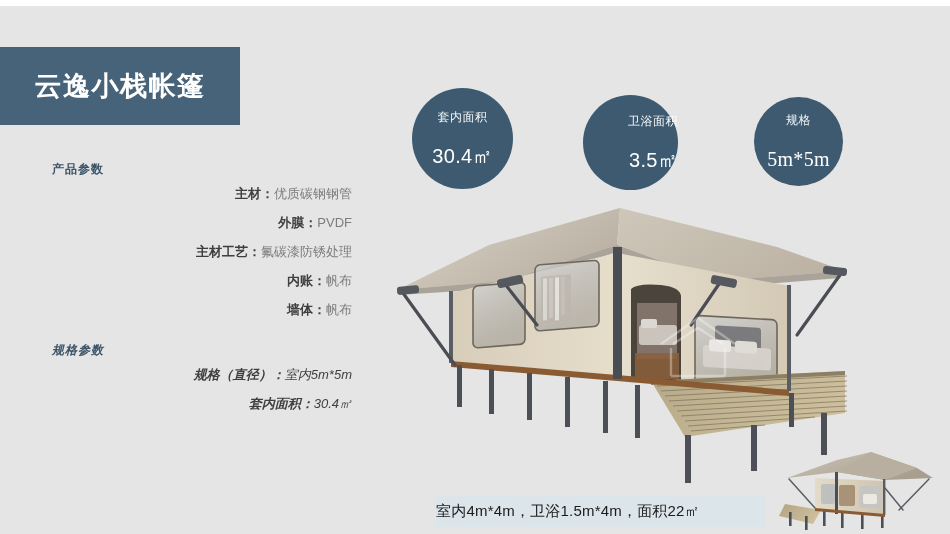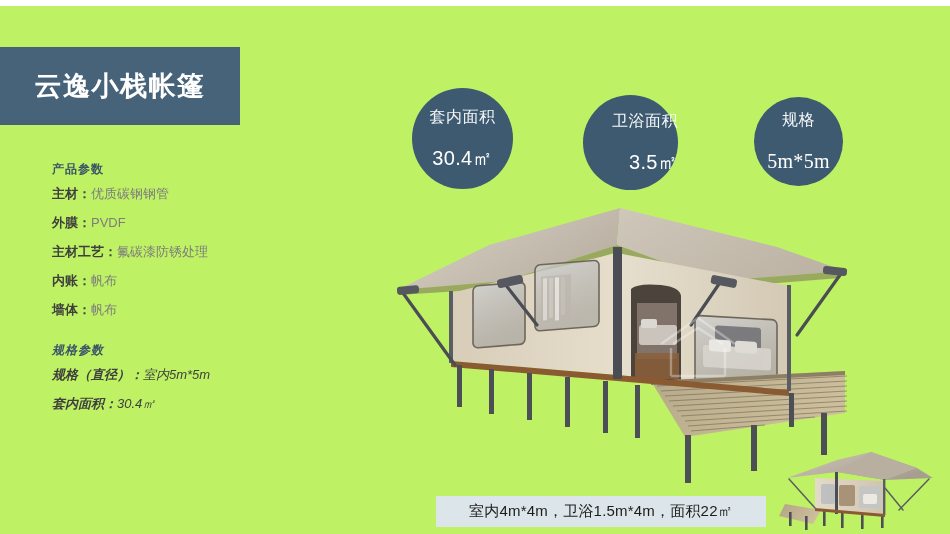--- a/index.html
+++ b/index.html
@@ -7,21 +7,21 @@
     padding: 0;
     background: #ffffff;
   }
   body {
     font-family: "Liberation Sans", "DejaVu Sans", sans-serif;
   }
   .page {
     position: relative;
     width: 950px;
     height: 534px;
-    background: #bef264;
+    background: #e5e5e5;
     overflow: hidden;
   }
   .top-white-strip {
     position: absolute;
     left: 0; top: 0;
     width: 950px; height: 6px;
     background: #ffffff;
   }
 
   
@@ -61,20 +61,21 @@
   .spec-list {
     margin: 0 0 0 0;
     padding: 0;
     list-style: none;
   }
   .spec-row {
     font-size: 13px;
     line-height: 1.0;
     margin-bottom: 16px;
     white-space: nowrap;
+    text-align: right;
   }
   .spec-label {
     color: #3f3f3f;
     font-weight: bold;
   }
   .spec-value {
     color: #7d7d7d;
     font-weight: normal;
   }
   .spec-row.dark .spec-value {
@@ -91,21 +92,21 @@
     border-radius: 50%;
     background: #3d5a70;
     display: flex;
     flex-direction: column;
     align-items: center;
     justify-content: center;
     color: #ffffff;
     box-sizing: border-box;
   }
   .badge-label {
-    font-size: 16px;
+    font-size: 12px;
     line-height: 1;
     margin-bottom: 23px;
     letter-spacing: 0.5px;
     opacity: 0.95;
   }
   .badge-value {
     font-size: 20px;
     line-height: 1;
     letter-spacing: 0.3px;
   }
@@ -114,21 +115,21 @@
   #badge-3 { left: 754px; top: 97px; width: 89px; height: 89px; font-family: Liberation Serif, serif; }
 
   
   .caption-bar {
     position: absolute;
     left: 436px; top: 496px;
     width: 330px; height: 31px;
     background: #dce5e9;
     display: flex;
     align-items: center;
-    justify-content: center;
+    justify-content: flex-start;
   }
   .caption-text {
     color: #1c1c1c;
     font-size: 15px;
     white-space: nowrap;
     letter-spacing: 0.2px;
   }
 
   
   .tent-figure {

